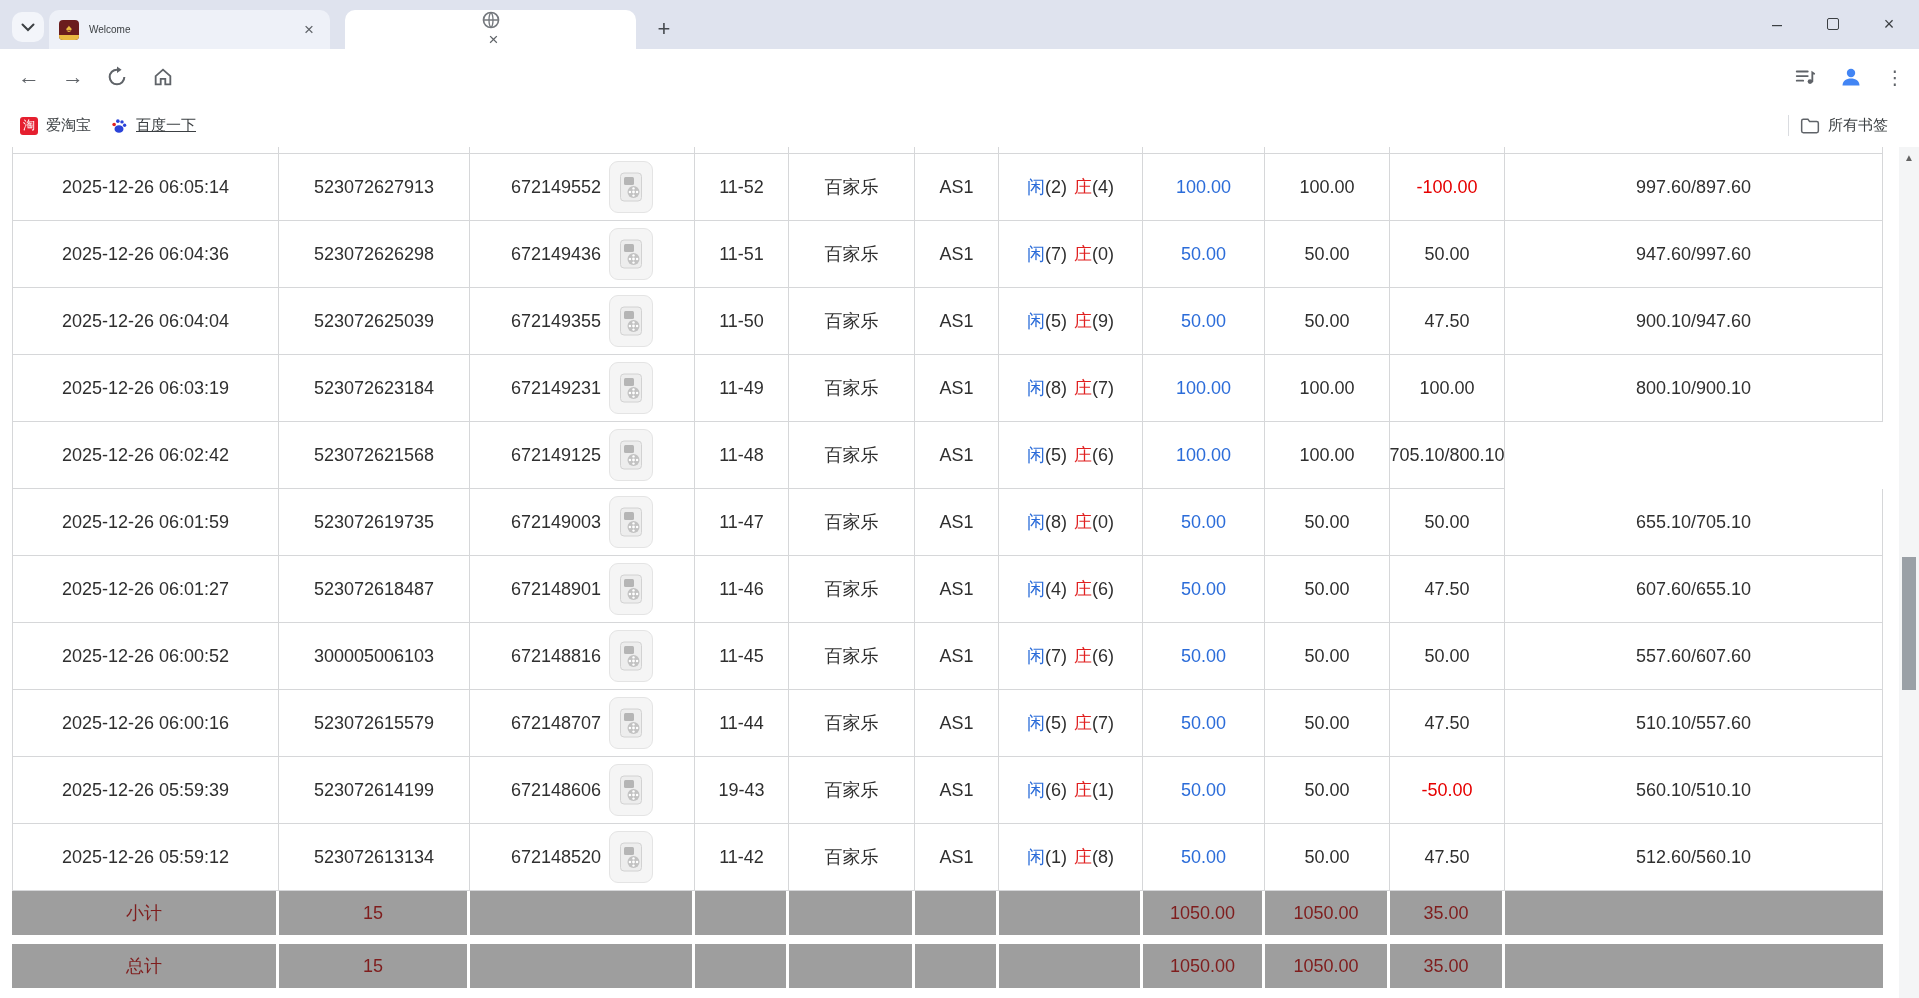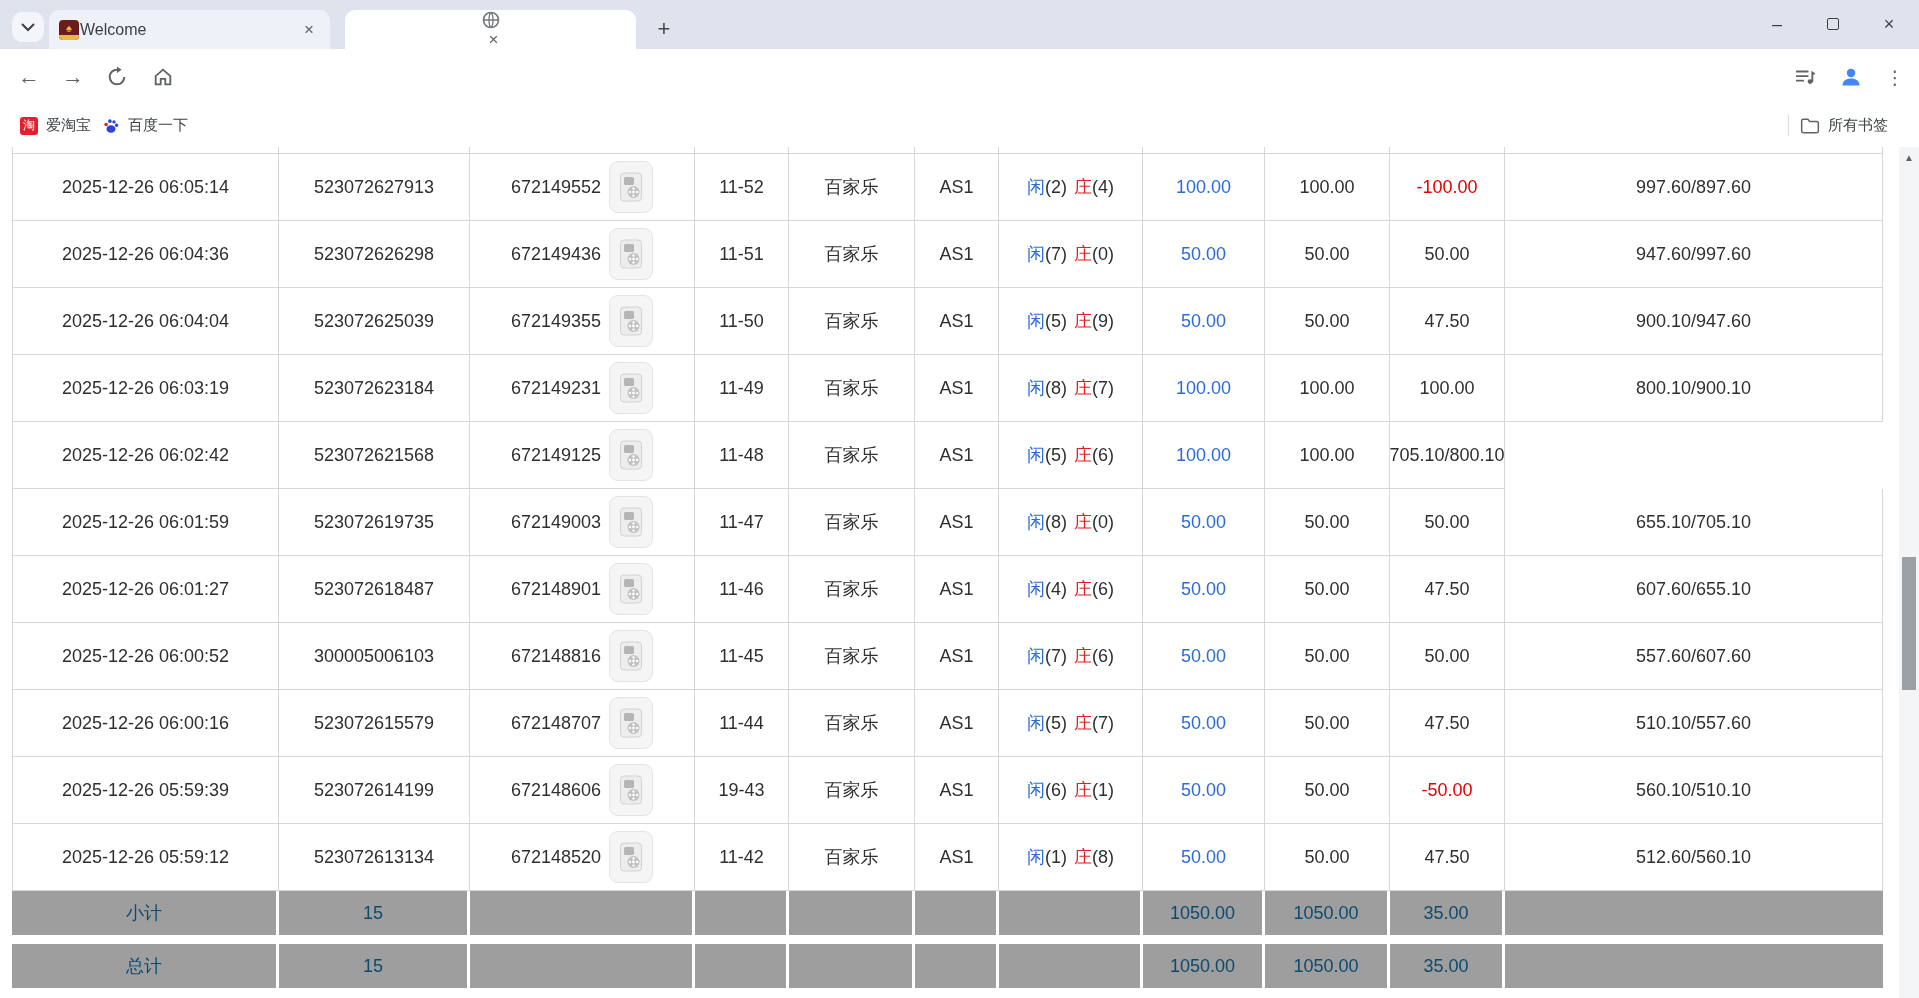--- a/index.html
+++ b/index.html
@@ -8,21 +8,21 @@
   #window { position:relative; width:1919px; height:998px; background:#fff; }
 
   
   .tabstrip { position:absolute; left:0; top:0; width:1919px; height:49px; background:#dfe3ee; }
   .tab-search-btn { position:absolute; left:12px; top:12px; width:32px; height:30px; border-radius:10px;
                     background:#f3f5fa; display:flex; align-items:center; justify-content:center; }
   .tab { position:absolute; top:10px; height:39px; border-radius:10px 10px 0 0;
          display:flex; align-items:center; padding:0 10px; }
   .tab1 { left:49px; width:281px; background:#eef1f8; }
   .tab2 { left:345px; width:291px; background:#ffffff;flex-direction:column; }
-  .tab-title { font-size:16px; color:#3c4043; margin-left:1px; white-space:nowrap; overflow:hidden;
+  .tab-title { font-size:10px; color:#3c4043; margin-left:10px; white-space:nowrap; overflow:hidden;
                text-overflow:ellipsis; flex:1; }
   .tab-close { width:22px; height:22px; border-radius:50%; display:flex; align-items:center;
                justify-content:center; font-size:17px; color:#5f6368; margin-left:6px; }
   .favicon1 { width:20px; height:20px; border-radius:4px; background:#6b1d1d; position:relative;
               display:flex; align-items:center; justify-content:center; overflow:hidden; flex:0 0 20px;}
   .favicon1 .crest { color:#e9b941; font-size:11px; line-height:1; margin-top:-3px; }
   .favicon1 .band { position:absolute; bottom:0; left:0; width:100%; height:5px; background:#e9b941; }
   .newtab-btn { position:absolute; left:650px; top:15px; width:28px; height:28px; border-radius:50%;
                 display:flex; align-items:center; justify-content:center; font-size:22px; color:#45494e; }
   .wctl { position:absolute; top:10px; width:30px; height:28px; display:flex; align-items:center;
@@ -42,21 +42,21 @@
               text-overflow:ellipsis; margin-left:12px; }
   .star { font-size:20px; color:#5f6368; margin-left:10px; }
   .tb-right { position:absolute; top:13px; width:30px; height:30px; display:flex; align-items:center;
               justify-content:center; }
 
   
   .bookbar { position:absolute; left:0; top:104px; width:1919px; height:43px; background:#fff; }
   .bm { position:absolute; top:8px; height:27px; display:flex; align-items:center; gap:8px;
         font-size:15px; color:#3c4043; padding:0 6px; border-radius:6px; }
   .bm-taobao { left:14px; }
-  .bm-baidu  { left:96px; }
+  .bm-baidu  { left:104px;text-decoration:underline; }
   .tb-ico { width:18px; height:18px; border-radius:3px; background:#e51f2f; color:#fff; font-size:12px;
             display:flex; align-items:center; justify-content:center; }
   .bm-divider { position:absolute; left:1788px; top:11px; width:1px; height:21px; background:#dadce0; }
   .bm-all { position:absolute; left:1800px; top:8px; height:27px; display:flex; align-items:center;
             gap:8px; font-size:15px; color:#3c4043; }
 
   
   .content { position:absolute; left:0; top:147px; width:1919px; height:851px; background:#fff; }
   .bettable { position:absolute; left:12px; top:0; width:1669px; }
   .trow { display:grid;
@@ -65,21 +65,21 @@
           color:#2f2f2f; background:#fff; border-right:1px solid #d6d7d9; border-bottom:1px solid #d6d7d9; }
   .trow .cell:first-child { border-left:1px solid #d6d7d9; }
   .sliver .cell { height:7px; }
   .amount-link { color:#2b6cd9; }
   .winloss.neg { color:#e60000; }
   .bet-p { color:#2b6cd9; }
   .bet-b { color:#e02020; margin-left:7px; }
   .bet-num { color:#2f2f2f; }
   .film-btn { width:44px; height:52px; margin-left:8px; border-radius:9px; background:#f5f5f5;
               border:1px solid #e4e4e4; display:flex; align-items:center; justify-content:center; }
-  .sumrow .cell { height:44px; background:#9e9e9e; color:#0c4a6e; border:none; border-right:3px solid #fff; }
+  .sumrow .cell { height:44px; background:#9e9e9e; color:#7f1d1d; border:none; border-right:3px solid #fff; }
   .sumrow .cell:first-child { border-left:none; }
   .sumrow .cell:last-child { border-right:none; }
   .sumrow.total { margin-top:9px; }
 
   
   .scrollbar { position:absolute; left:1899px; top:147px; width:20px; height:851px; background:#f4f5f6; }
   .sb-up { width:20px; height:20px; display:flex; align-items:center; justify-content:center;
            font-size:10px; color:#636363; }
   .sb-thumb { position:absolute; left:3px; top:410px; width:14px; height:133px; background:#9aa0a6; }
 

